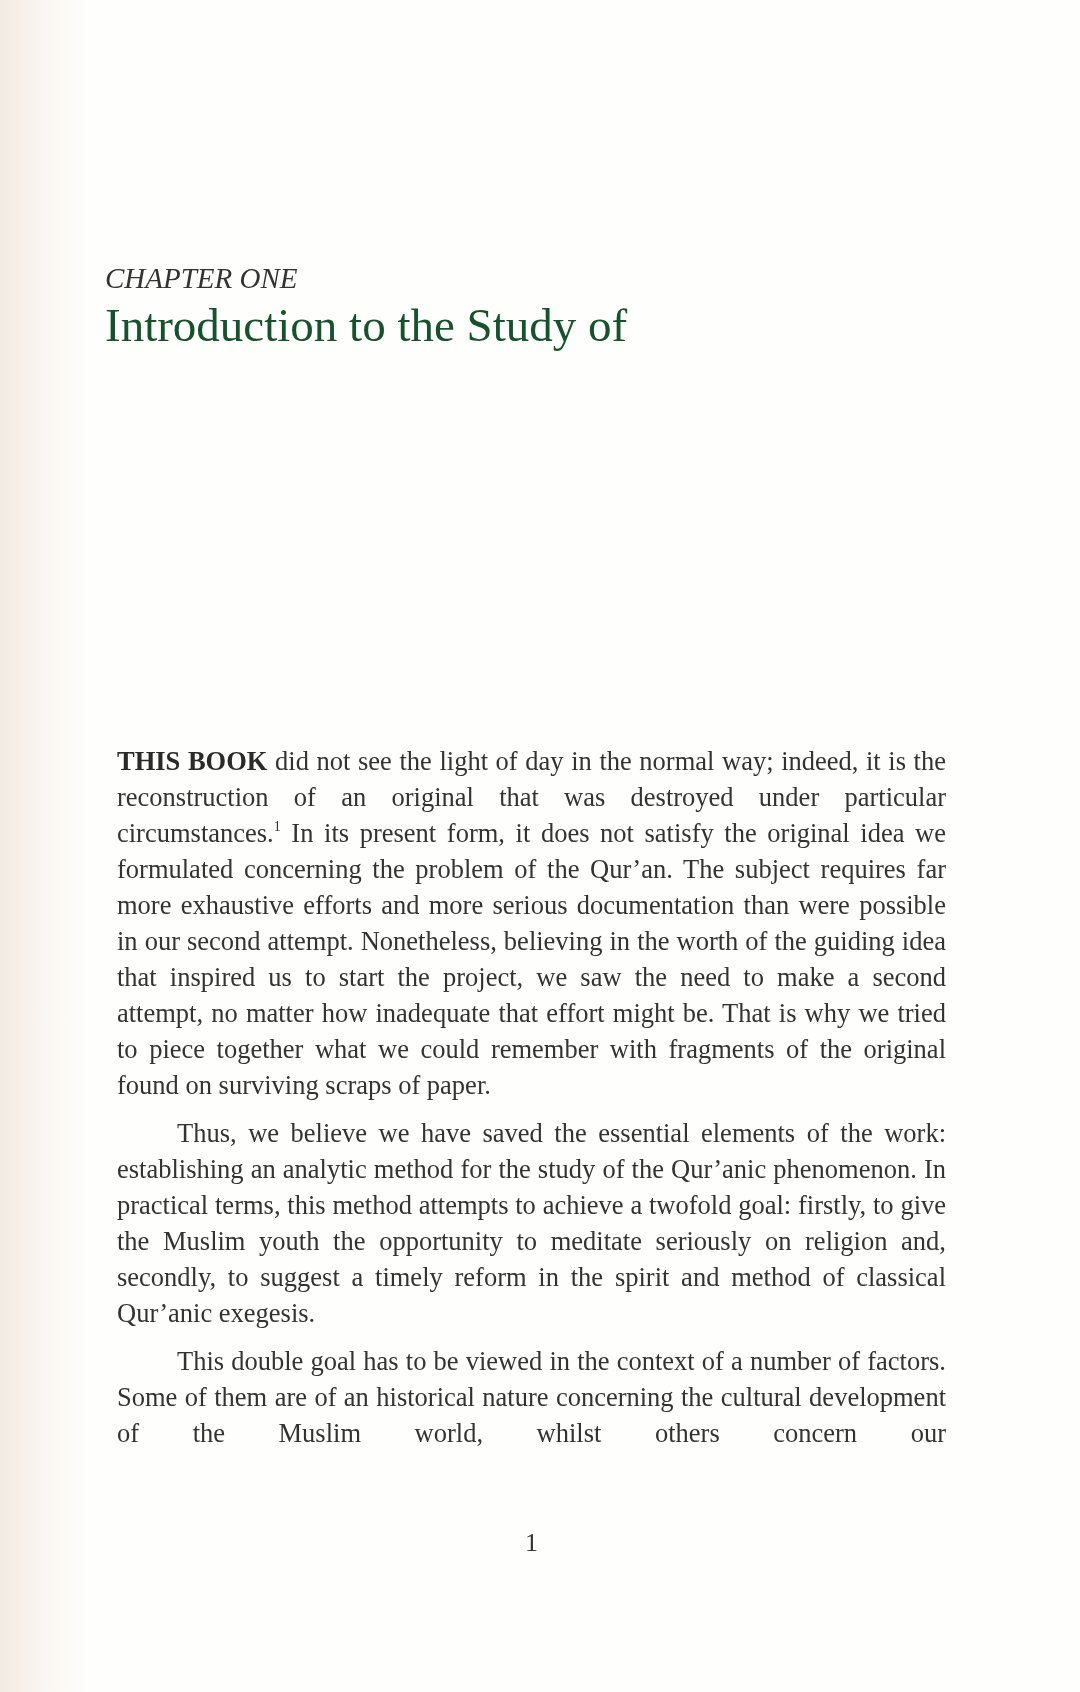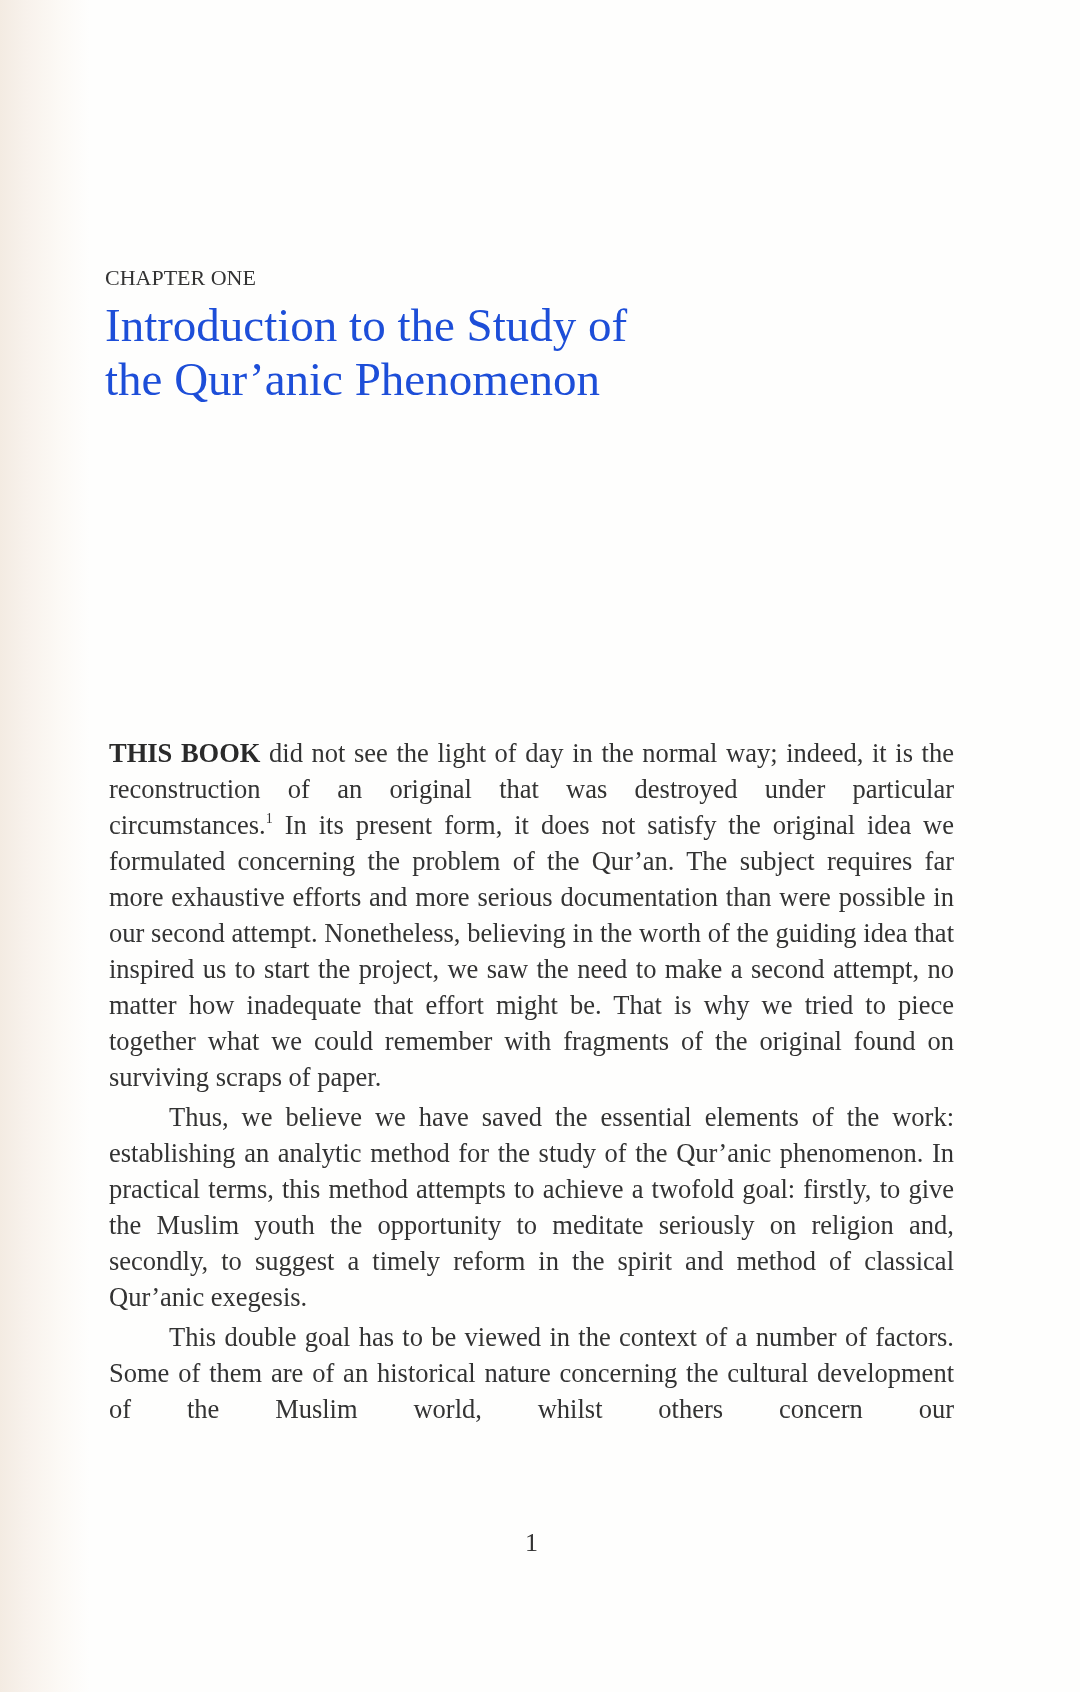--- a/index.html
+++ b/index.html
@@ -25,47 +25,48 @@
       position: absolute;
       left: 105px;
       top: 0;
       width: 853px;
       height: 1692px;
     }
     .chapter-label {
       position: absolute;
       left: 0;
       top: 262px;
-      font-size: 22px;
+      font-size: 29px;
       line-height: 32px;
       letter-spacing: 0px;
       color: #333;
+      font-style: italic;
     }
     .chapter-title {
       position: absolute;
       left: 0;
       top: 298px;
       margin: 0;
       font-weight: normal;
       font-size: 47px;
       line-height: 54px;
-      color: #1d4ed8;
+      color: #14532d;
     }
     .chapter-title span { display: block; }
     .body-text {
       position: absolute;
       left: 0;
       top: 731px;
       width: 853px;
       font-size: 26.5px;
       line-height: 36px;
       color: #333;
     }
     .body-text p {
-      margin: 4px;
+      margin: 12px;
       text-align: justify;
       text-align-last: justify;
     }
     .body-text p.last-line-left {
       text-align-last: left;
     }
     .body-text p.indent { text-indent: 60px; }
     .body-text p.continues { text-align-last: justify; font-family: Liberation Serif, serif; }
     .lead-bold { font-weight: bold; color: #2a2a2a; }
     sup.fnref {
@@ -88,21 +89,20 @@
 <body>
 
 <div class="gutter"></div>
 
 <div class="page">
 
   <div class="chapter-label">CHAPTER ONE</div>
 
   <h1 class="chapter-title">
     <span>Introduction to the Study of</span>
-    <span>the Qur’anic Phenomenon</span>
   </h1>
 
   <div class="body-text">
     <p class="last-line-left"><span class="lead-bold">THIS BOOK</span><span> did not see the light of day in the normal way; indeed, it is the reconstruction of an original that was destroyed under particular circumstances.</span><sup class="fnref">1</sup><span> In its present form, it does not satisfy the original idea we formulated concerning the problem of the Qur’an. The subject requires far more exhaustive efforts and more serious documentation than were possible in our second attempt. Nonetheless, believing in the worth of the guiding idea that inspired us to start the project, we saw the need to make a second attempt, no matter how inadequate that effort might be. That is why we tried to piece together what we could remember with fragments of the original found on surviving scraps of paper.</span></p>
 
     <p class="indent last-line-left">Thus, we believe we have saved the essential elements of the work: establishing an analytic method for the study of the Qur’anic phenomenon. In practical terms, this method attempts to achieve a twofold goal: firstly, to give the Muslim youth the opportunity to meditate seriously on religion and, secondly, to suggest a timely reform in the spirit and method of classical Qur’anic exegesis.</p>
 
     <p class="indent continues">This double goal has to be viewed in the context of a number of factors. Some of them are of an historical nature concerning the cultural development of the Muslim world, whilst others concern our</p>
   </div>
 

